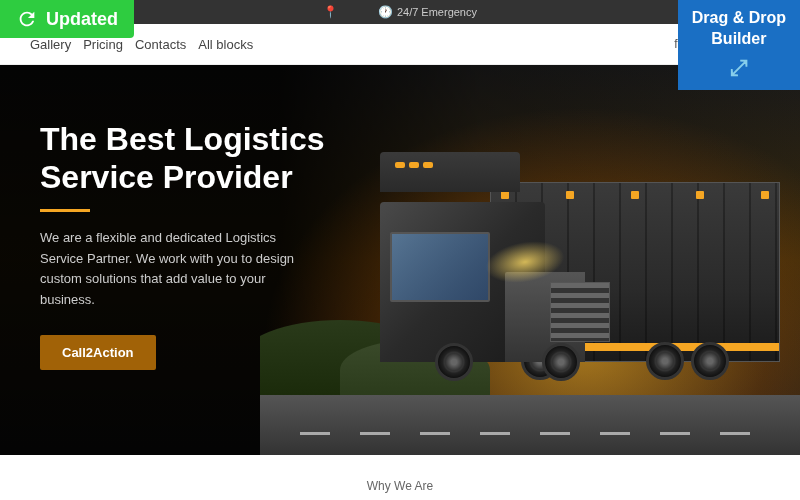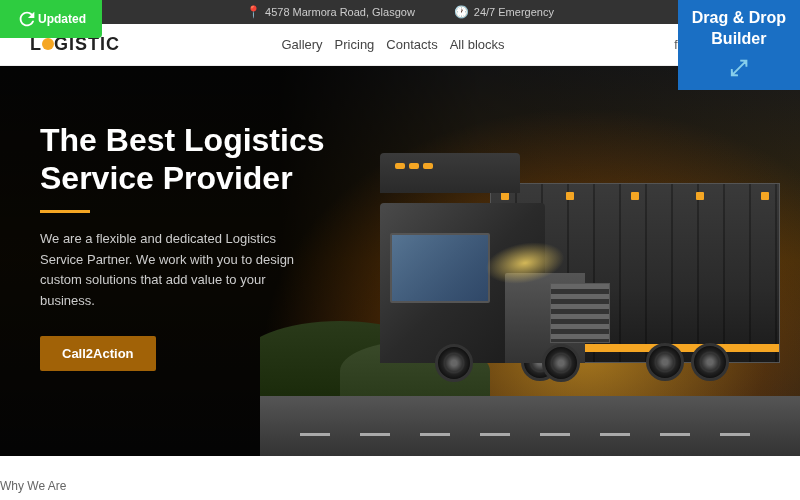--- a/index.html
+++ b/index.html
@@ -4,25 +4,26 @@
   <style>
     * { margin: 0; padding: 0; box-sizing: border-box; }
     body { width: 800px; height: 500px; overflow: hidden; font-family: Arial, sans-serif; position: relative; }
 
     
     .updated-badge {
       position: absolute;
       top: 0; left: 0;
       background: #2ecc40;
       color: white;
-      font-size: 12px;
+      font-size: 18px;
       font-weight: bold;
       padding: 8px 16px;
       display: flex;
       align-items: center;
+      gap: 8px;
       z-index: 100;
       border-radius: 0 0 4px 0;
     }
     .updated-badge .refresh-icon {
       width: 22px; height: 22px;
     }
 
     
     .dnd-badge {
       position: absolute;
@@ -305,21 +306,21 @@
     }
 
     
     .bottom-peek {
       position: absolute;
       bottom: 0; left: 0; right: 0;
       height: 28px;
       background: white;
       display: flex;
       align-items: center;
-      justify-content: flex-start;
+      justify-content: center;
       z-index: 10;
     }
     .bottom-peek-text {
       font-size: 12px;
       color: #666;
     }
 
     
     .hills {
       position: absolute;
@@ -353,32 +354,28 @@
 
 <div class="dnd-badge">
   <span>Drag &amp; Drop</span><br>
   <span>Builder</span>
   <span class="arrows">⤢</span>
 </div>
 
 <div class="top-bar">
   <span>
     <span class="pin-icon">📍</span>
-    <span>4578 Marmora Road, Glasgow</span>
   </span>
   <span>
     <span class="clock-icon">🕐</span>
     <span>24/7 Emergency</span>
   </span>
 </div>
 
 <div class="navbar">
-  <div class="logo">
-    <span>L</span><span class="o-circle"></span><span>GISTIC</span>
-  </div>
   <div class="nav-links">
     <span>Gallery</span>
     <span>Pricing</span>
     <span>Contacts</span>
     <span>All blocks</span>
   </div>
   <div class="nav-social">
     <span>f</span>
     <span>t</span>
     <span>p</span>

